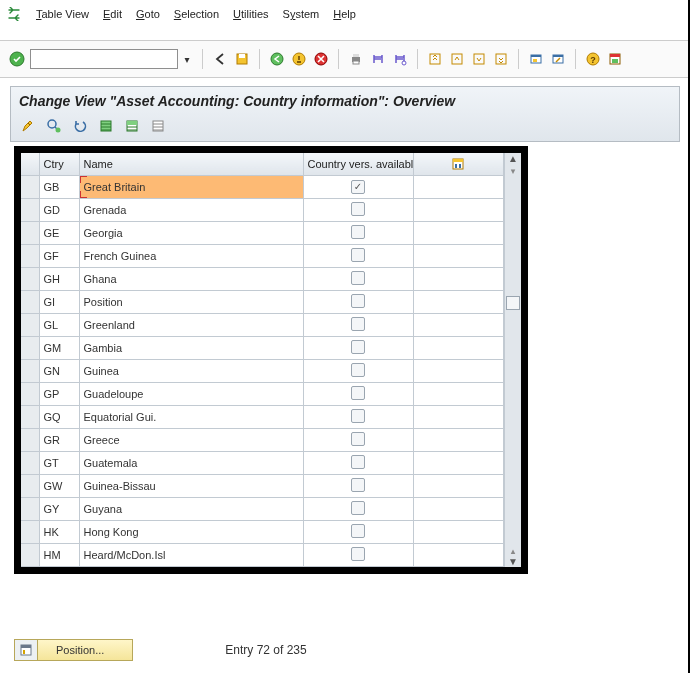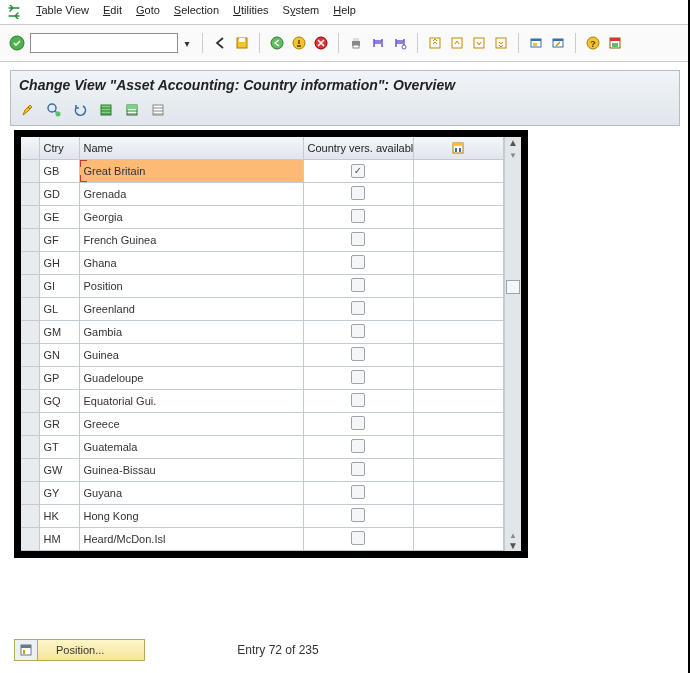--- a/index.html
+++ b/index.html
@@ -9,23 +9,23 @@
     font-size: 11px;
     background: #fff;
     color: #222;
     width: 690px;
     height: 673px;
     overflow: hidden;
   }
   
   .menubar {
     display: flex;
-    align-items: flex-start;
+    align-items: center;
     gap: 14px;
-    padding: 4px 8px 0 6px;
+    padding: 4px 8px 16px 6px;
     height: 20px;
     border-bottom: 1px solid #ccc;
   }
   .menubar .icon-box {
     width: 16px; height: 16px;
     display: inline-flex; align-items: center; justify-content: center;
     color: #2a8a3a;
   }
   .menu-item {
     cursor: default;
@@ -188,21 +188,21 @@
     font-size:11px;
     color:#333;
   }
   .posbtn .icon {
     width:22px;height:20px;
     display:inline-flex;align-items:center;justify-content:center;
     border-right:1px solid #b7a75a;
     background:#ecf0f3;
   }
   .posbtn .lbl {
-    padding:0 40px 0 18px;
+    padding:0 28px 0 18px;
   }
   .entrytxt {
     margin-left:92px;
     font-size:12px;
     color:#333;
   }
   .right-border {
     position:absolute;
     top:0; right:0; bottom:0;
     width:2px; background:#000;

